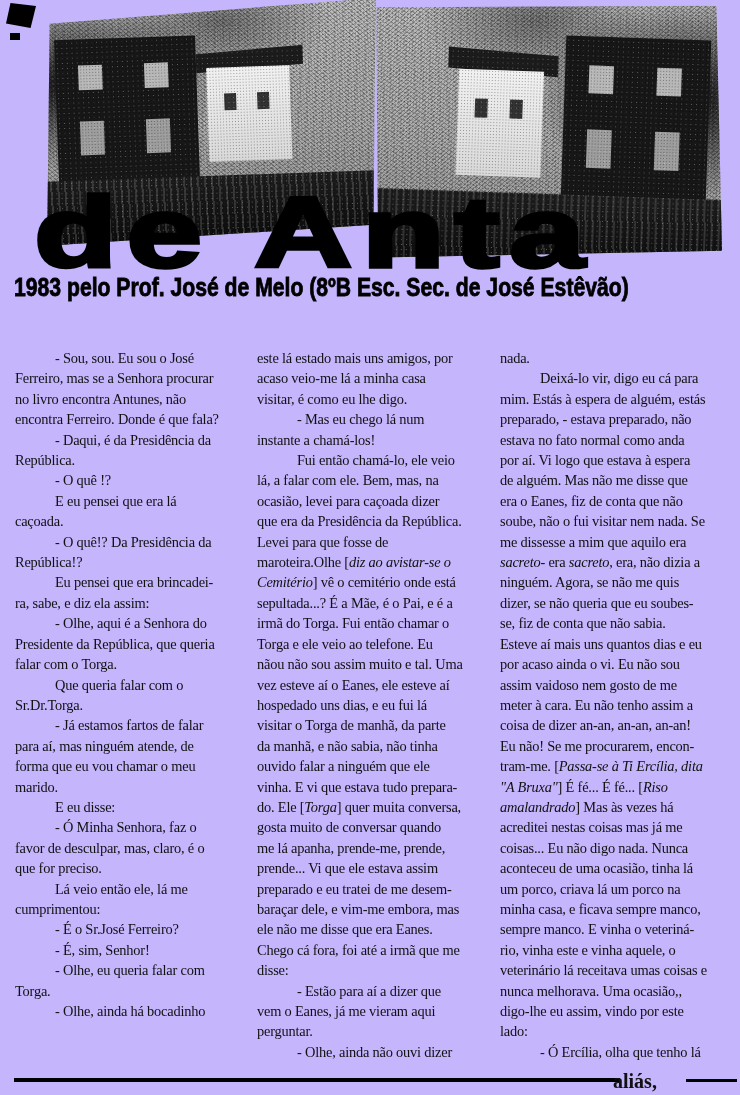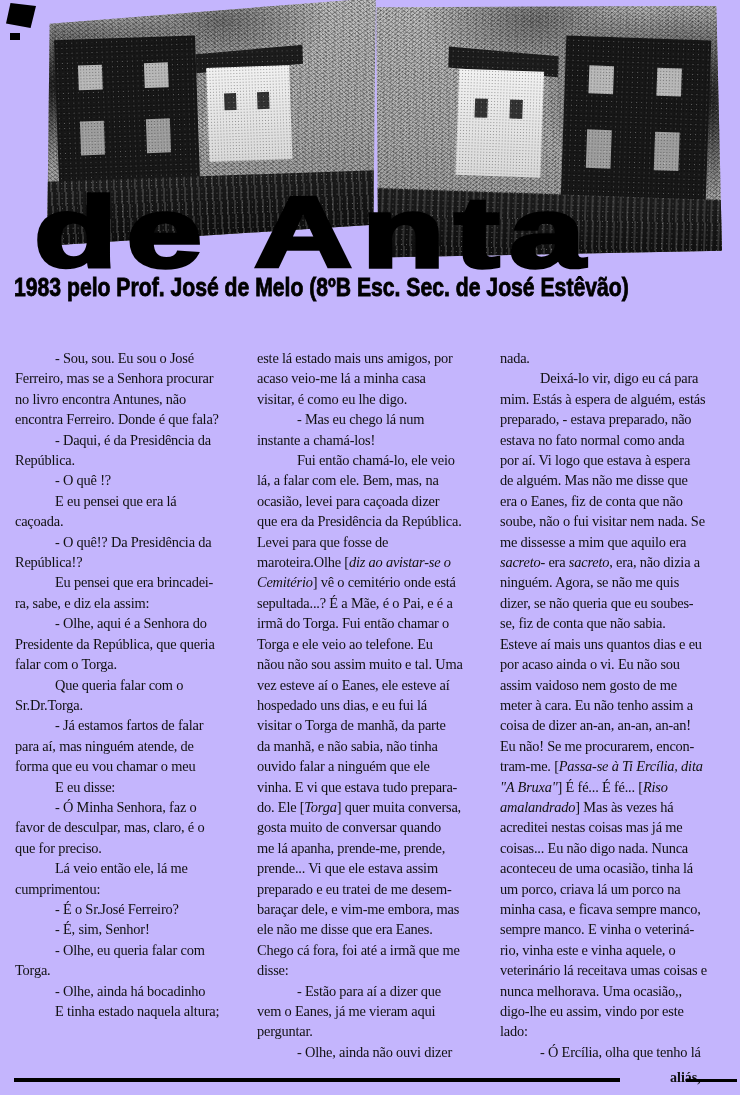--- a/index.html
+++ b/index.html
@@ -94,21 +94,21 @@
 
   
   .col{position:absolute;top:348px;width:238px;height:716px;overflow:hidden;}
   #c0{left:15px;} #c1{left:257px;} #c2{left:500px;}
   .tl{white-space:pre;font-size:14.4px;line-height:20.4px;letter-spacing:-.2px;}
   .tl.ind{padding-left:40px;}
   .tl i{font-style:italic;}
 
   
   .rule-l{position:absolute;left:14px;top:1078px;width:606px;height:4px;background:#000;}
-  .catchword{position:absolute;left:670px;top:1070px;font-size:14px;font-weight:700;
+  .catchword{position:absolute;left:613px;top:1070px;font-size:20px;font-weight:700;
     font-family:"Liberation Serif",serif;}
   .rule-r{position:absolute;left:686px;top:1079px;width:51px;height:3px;background:#000;}
 </style>
 </head>
 <body>
 
 <div class="page">
 
   <div class="corner-mark"></div>
   <div class="corner-dot"></div>
@@ -146,32 +146,32 @@
         <div class="tl ind">Eu pensei que era brincadei-</div>
         <div class="tl">ra, sabe, e diz ela assim:</div>
         <div class="tl ind">- Olhe, aqui é a Senhora do</div>
         <div class="tl">Presidente da República, que queria</div>
         <div class="tl">falar com o Torga.</div>
         <div class="tl ind">Que queria falar com o</div>
         <div class="tl">Sr.Dr.Torga.</div>
         <div class="tl ind">- Já estamos fartos de falar</div>
         <div class="tl">para aí, mas ninguém atende, de</div>
         <div class="tl">forma que eu vou chamar o meu</div>
+        <div class="tl">marido.</div>
         <div class="tl ind">E eu disse:</div>
         <div class="tl ind">- Ó Minha Senhora, faz o</div>
         <div class="tl">favor de desculpar, mas, claro, é o</div>
         <div class="tl">que for preciso.</div>
         <div class="tl ind">Lá veio então ele, lá me</div>
         <div class="tl">cumprimentou:</div>
         <div class="tl ind">- É o Sr.José Ferreiro?</div>
         <div class="tl ind">- É, sim, Senhor!</div>
         <div class="tl ind">- Olhe, eu queria falar com</div>
         <div class="tl">Torga.</div>
         <div class="tl ind">- Olhe, ainda há bocadinho</div>
-        <div class="tl ind">E tinha estado naquela altura;</div>
       </div>
     <div class="col" id="c1">
         <div class="tl">este lá estado mais uns amigos, por</div>
         <div class="tl">acaso veio-me lá a minha casa</div>
         <div class="tl">visitar, é como eu lhe digo.</div>
         <div class="tl ind">- Mas eu chego lá num</div>
         <div class="tl">instante a chamá-los!</div>
         <div class="tl ind">Fui então chamá-lo, ele veio</div>
         <div class="tl">lá, a falar com ele. Bem, mas, na</div>
         <div class="tl">ocasião, levei para caçoada dizer</div>

